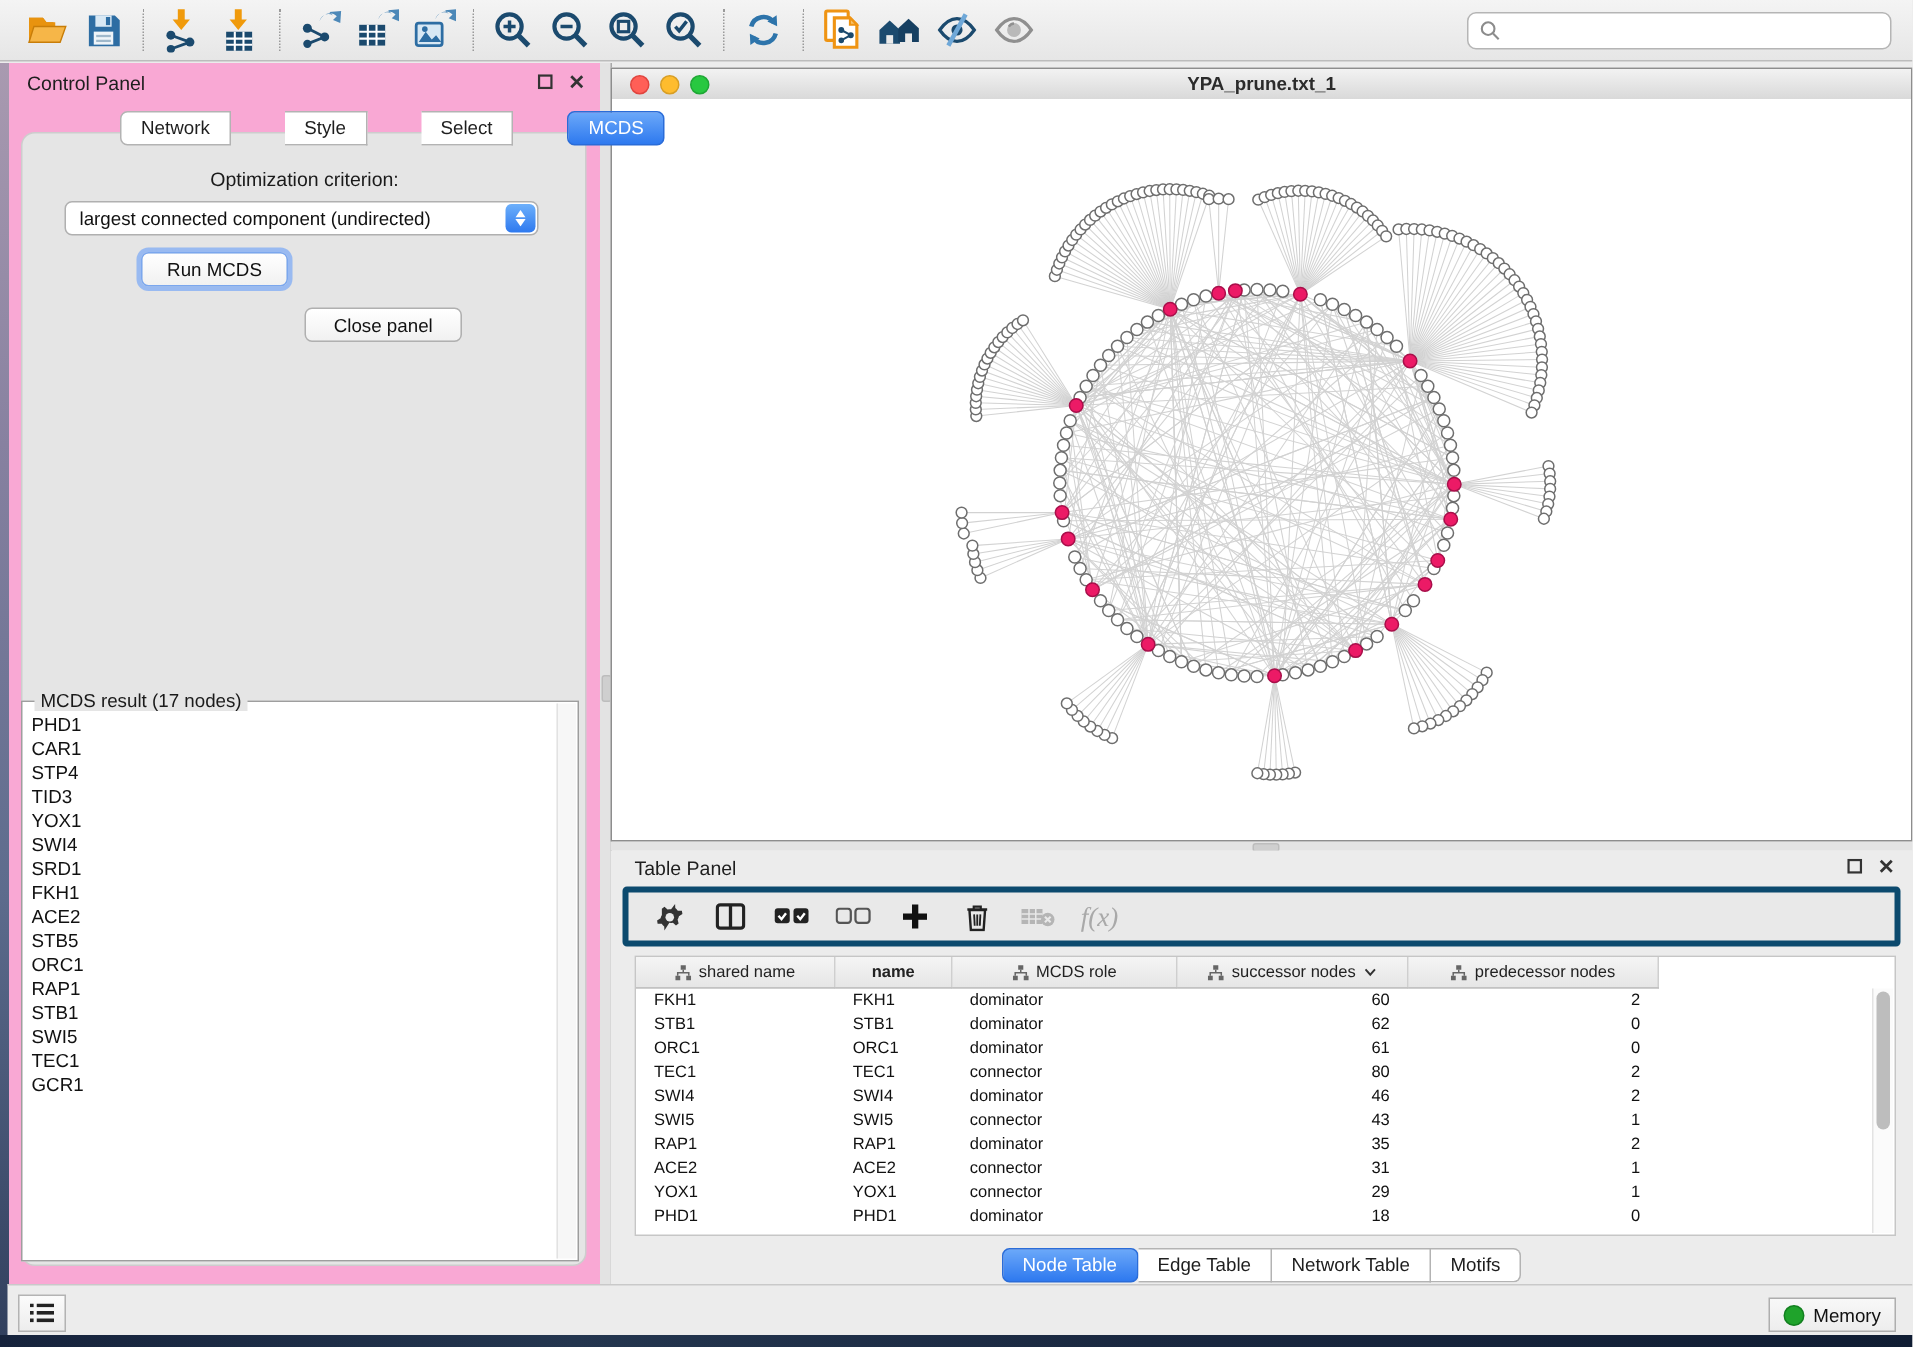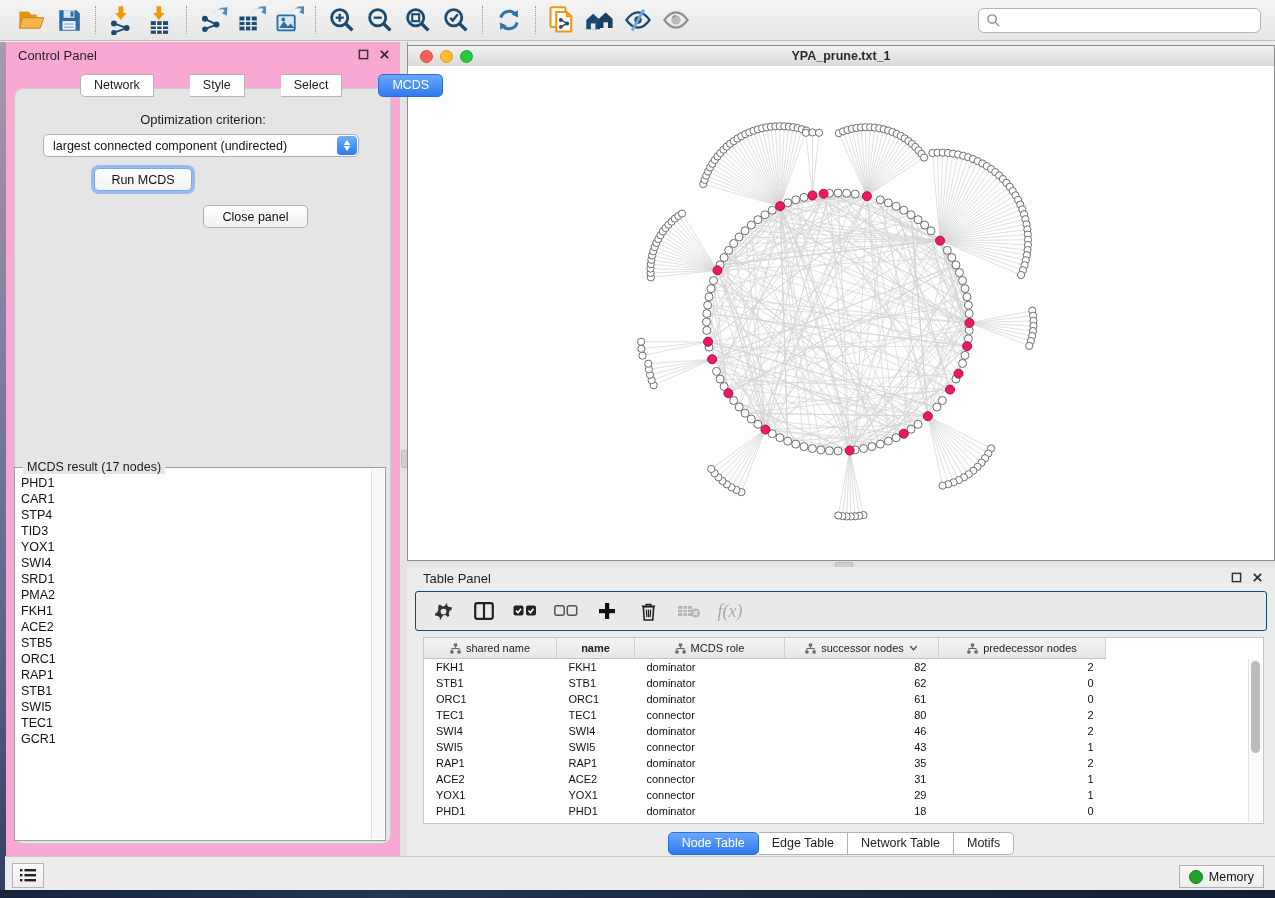--- a/index.html
+++ b/index.html
@@ -56,21 +56,21 @@
     border-bottom:1px solid #b2b2b2;}
   .tl{position:absolute;top:3.5px;width:13px;height:13px;border-radius:50%;box-sizing:border-box;}
   .net-title{position:absolute;left:0;right:0;top:0;height:20px;line-height:20px;text-align:center;
     font-size:12.5px;font-weight:700;color:#2b2b2b;}
   .net-canvas{position:absolute;left:0;top:20px;right:0;bottom:0;background:#fff;}
   .net-canvas svg{width:100%;height:100%;display:block;}
   
   .table-panel{left:407px;top:567px;width:868px;height:289px;background:#ececec;}
   .tp-title{position:absolute;left:16px;top:4px;font-size:13px;color:#1e1e1e;}
   .tp-toolbar{position:absolute;left:8px;top:24px;right:8px;height:40px;background:#e9e9e9;
-    border:1px solid #0c4a6e;border-radius:3px;display:flex;align-items:center;padding-left:14px;gap:15px;box-sizing:border-box;}
+    border:4px solid #0c4a6e;border-radius:3px;display:flex;align-items:center;padding-left:14px;gap:15px;box-sizing:border-box;}
   .ticon{width:26px;height:26px;display:flex;align-items:center;justify-content:center;}
   .fx{font-family:"Liberation Serif","DejaVu Serif",serif;font-style:italic;font-size:18px;color:#a9a9a9;}
   .tp-table{position:absolute;left:16px;top:70px;width:841px;height:187px;background:#fff;border:1px solid #c6c6c6;box-sizing:border-box;overflow:hidden;}
   table.grid{border-collapse:collapse;table-layout:fixed;font-size:11px;color:#111;}
   table.grid th{height:20px;padding:0;background:linear-gradient(#f5f5f5,#e6e6e6);border-right:1px solid #cfcfcf;
     border-bottom:1px solid #c2c2c2;font-weight:normal;}
   .thc{display:flex;align-items:center;justify-content:center;gap:5px;font-size:11px;color:#222;}
   table.grid td{height:16px;padding:0 12px;white-space:nowrap;overflow:hidden;}
   table.grid td.num{text-align:right;}
   .tp-scroll{position:absolute;top:21px;right:1px;bottom:1px;width:13px;background:#fbfbfb;border-left:1px solid #e3e3e3;}
@@ -293,21 +293,20 @@
   <div class="result-box">
     <div class="result-title">MCDS result (17 nodes)</div>
     <div class="result-list">
         <div>PHD1</div>
         <div>CAR1</div>
         <div>STP4</div>
         <div>TID3</div>
         <div>YOX1</div>
         <div>SWI4</div>
         <div>SRD1</div>
-        <div>PMA2</div>
         <div>FKH1</div>
         <div>ACE2</div>
         <div>STB5</div>
         <div>ORC1</div>
         <div>RAP1</div>
         <div>STB1</div>
         <div>SWI5</div>
         <div>TEC1</div>
         <div>GCR1</div>
       </div>
@@ -1148,21 +1147,21 @@
                 <span>predecessor nodes</span>
               </div>
             </th>
           </tr>
         </thead>
       <tbody>
           <tr>
             <td>FKH1</td>
             <td>FKH1</td>
             <td>dominator</td>
-            <td class="num">82</td>
+            <td class="num">60</td>
             <td class="num">2</td>
           </tr>
           <tr>
             <td>STB1</td>
             <td>STB1</td>
             <td>dominator</td>
             <td class="num">62</td>
             <td class="num">0</td>
           </tr>
           <tr>

